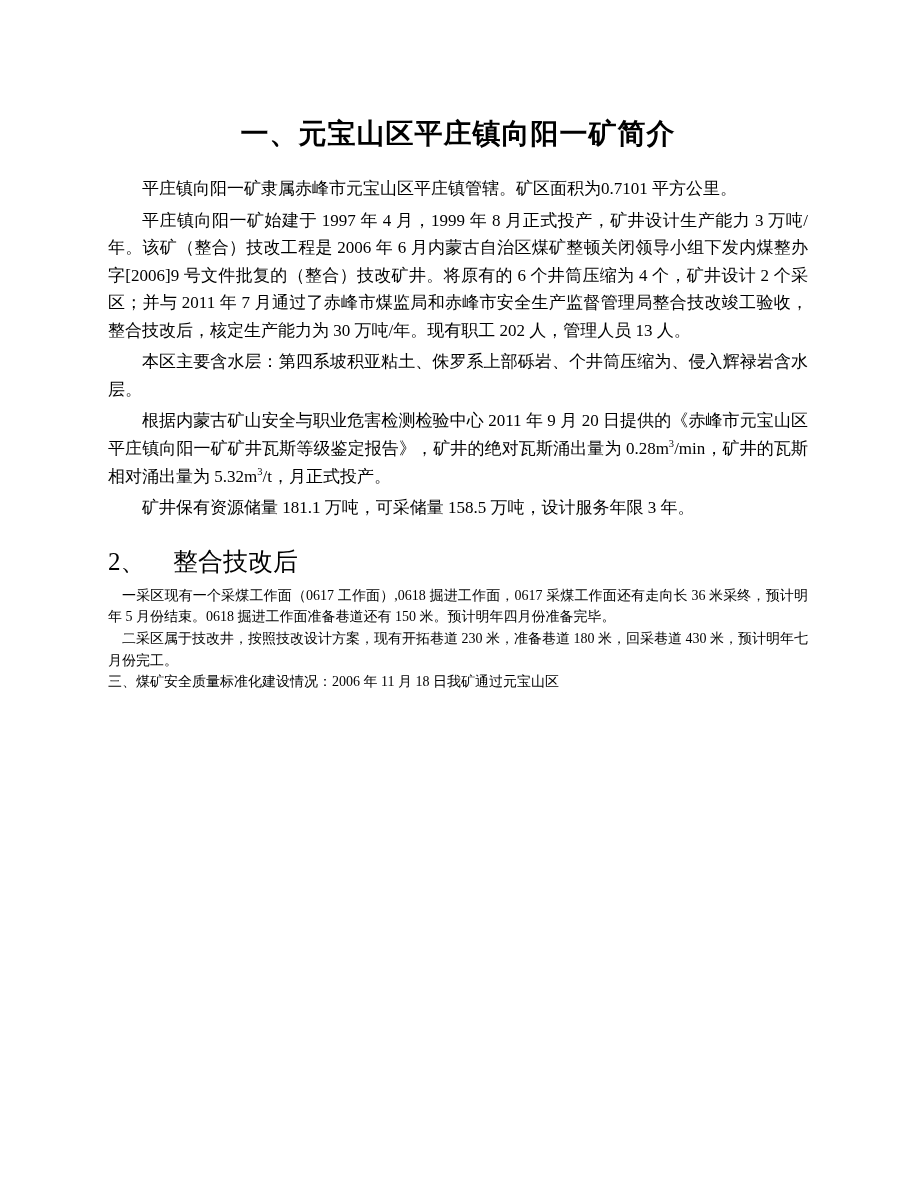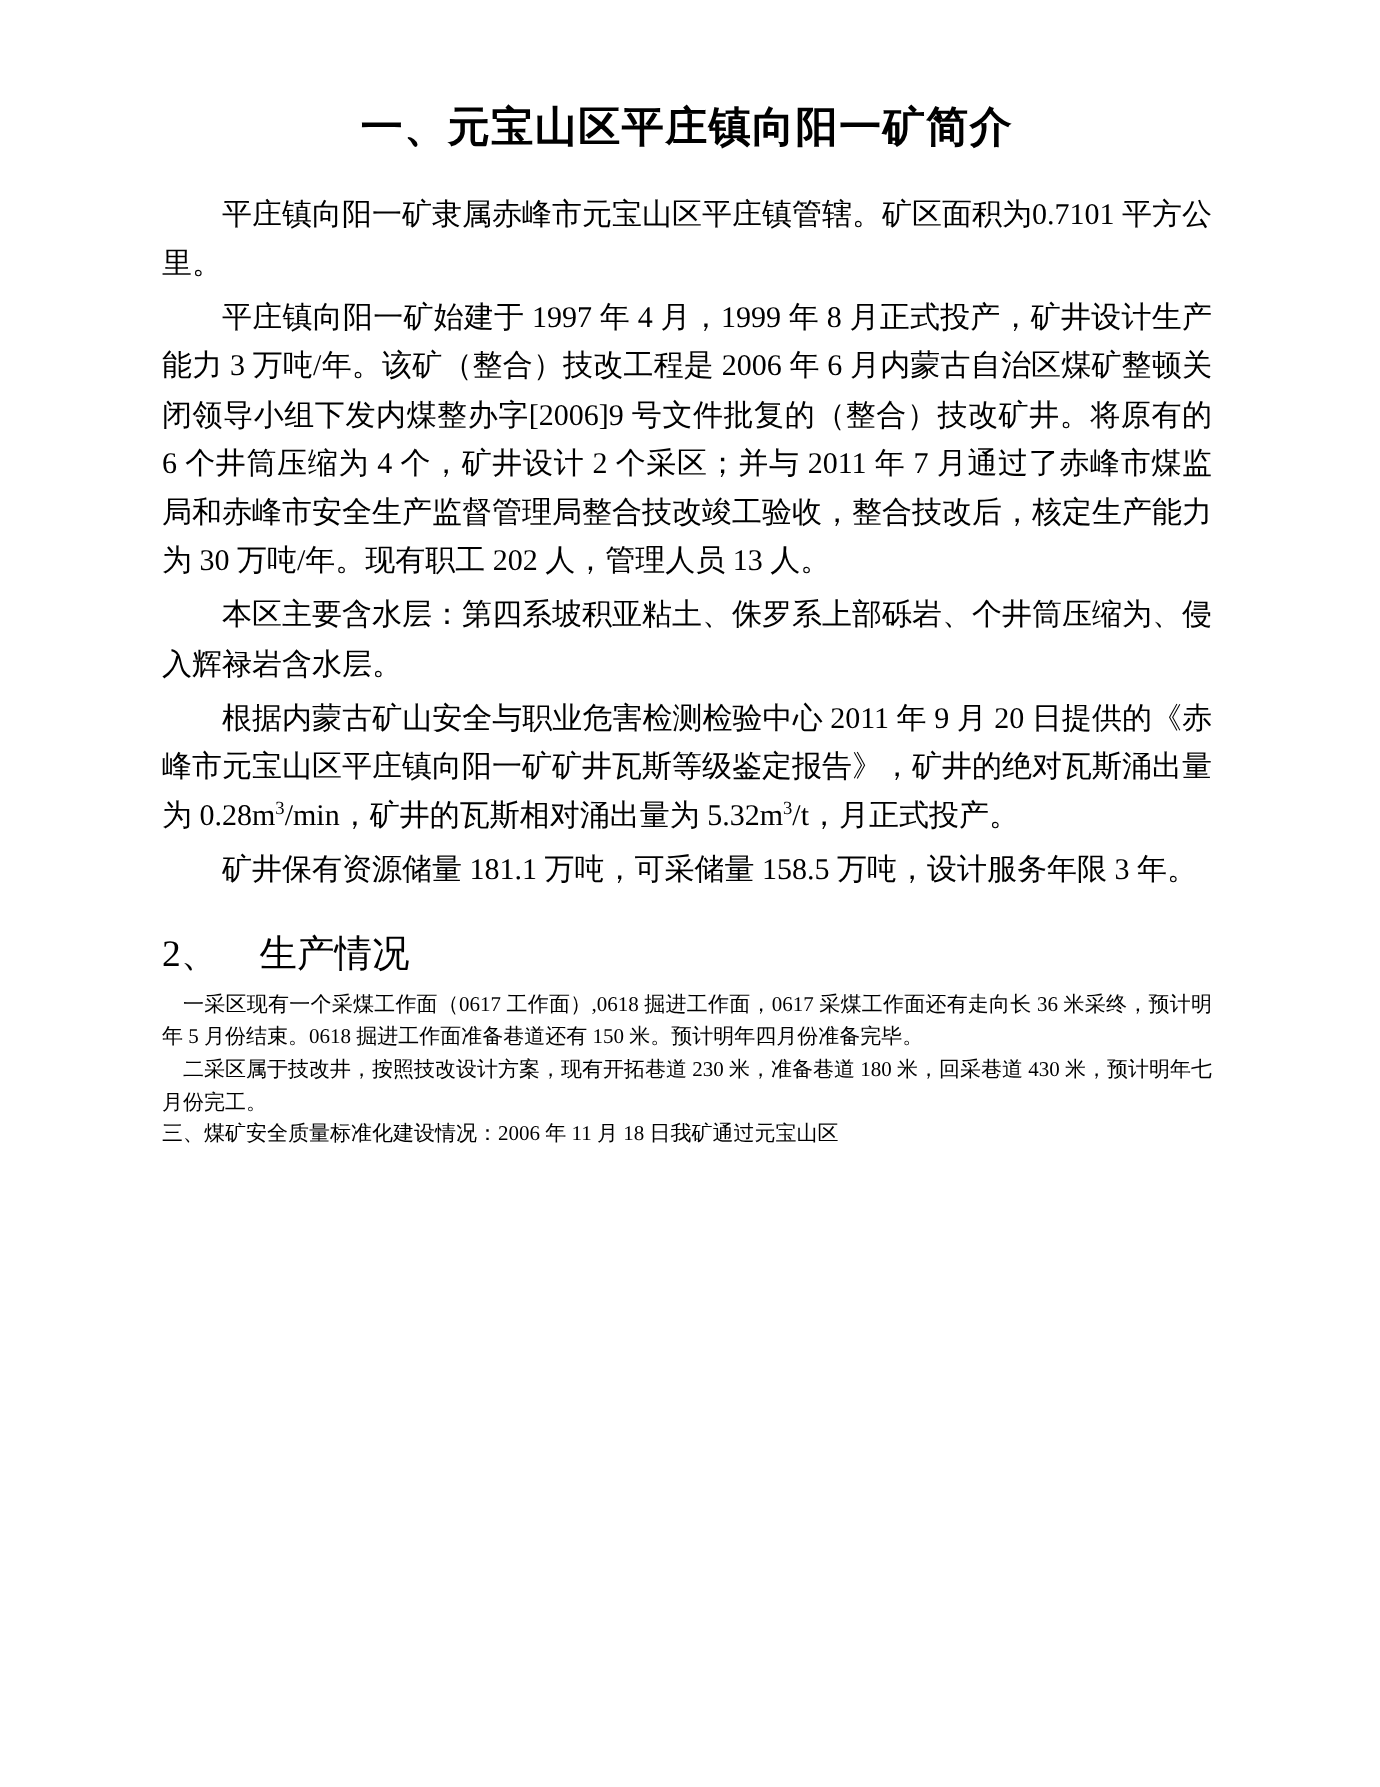--- a/index.html
+++ b/index.html
@@ -11,34 +11,34 @@
     width: 920px;
     height: 1191px;
     font-family: "Liberation Serif", "DejaVu Serif", serif;
     color: #000000;
     position: relative;
   }
   .page {
     width: 920px;
     height: 843px;
     box-sizing: border-box;
-    padding: 66px 112px 40px 108px;
+    padding: 114px 112px 40px 108px;
     position: relative;
   }
   .doc-title {
     text-align: center;
     font-size: 28px;
     font-weight: bold;
     letter-spacing: 1px;
     margin: 0 0 22px 0;
     line-height: 1.4;
     font-family: "Liberation Serif", "DejaVu Serif", serif;
   }
   p.body-para {
-    font-size: 20px;
+    font-size: 17px;
     line-height: 1.62;
     margin: 0 0 4px 0;
     text-align: justify;
     text-justify: inter-ideograph;
     text-indent: 2em;
     font-family: "Liberation Serif", "DejaVu Serif", serif;
   }
   .section-heading {
     font-size: 25px;
     margin: 22px 0 6px 0;
@@ -78,19 +78,19 @@
 
   <p class="body-para">平庄镇向阳一矿始建于 1997 年 4 月，1999 年 8 月正式投产，矿井设计生产能力 3 万吨/年。该矿（整合）技改工程是 2006 年 6 月内蒙古自治区煤矿整顿关闭领导小组下发内煤整办字[2006]9 号文件批复的（整合）技改矿井。将原有的 6 个井筒压缩为 4 个，矿井设计 2 个采区；并与 2011 年 7 月通过了赤峰市煤监局和赤峰市安全生产监督管理局整合技改竣工验收，整合技改后，核定生产能力为 30 万吨/年。现有职工 202 人，管理人员 13 人。</p>
 
 
   <p class="body-para">本区主要含水层：第四系坡积亚粘土、侏罗系上部砾岩、个井筒压缩为、侵入辉禄岩含水层。</p>
 
   <p class="body-para"><span>根据内蒙古矿山安全与职业危害检测检验中心 2011 年 9 月 20 日提供的《赤峰市元宝山区平庄镇向阳一矿矿井瓦斯等级鉴定报告》，矿井的绝对瓦斯涌出量为 0.28m</span><sup>3</sup><span>/min，矿井的瓦斯相对涌出量为 5.32m</span><sup>3</sup><span>/t，月正式投产。</span></p>
 
   <p class="body-para">矿井保有资源储量 181.1 万吨，可采储量 158.5 万吨，设计服务年限 3 年。</p>
 
-  <div class="section-heading"><span>2、</span><span class="heading-gap"></span><span>生产情况</span></div>
+  <div class="section-heading"><span>2、</span><span class="heading-gap"></span><span>整合技改后</span></div>
 
   <p class="tight">一采区现有一个采煤工作面（0617 工作面）,0618 掘进工作面，0617 采煤工作面还有走向长 36 米采终，预计明年 5 月份结束。0618 掘进工作面准备巷道还有 150 米。预计明年四月份准备完毕。</p>
   <p class="tight">二采区属于技改井，按照技改设计方案，现有开拓巷道 230 米，准备巷道 180 米，回采巷道 430 米，预计明年七月份完工。</p>
   <p class="tight no-indent">三、煤矿安全质量标准化建设情况：2006 年 11 月 18 日我矿通过元宝山区</p>
 
 </div>
 
 </body></html>

